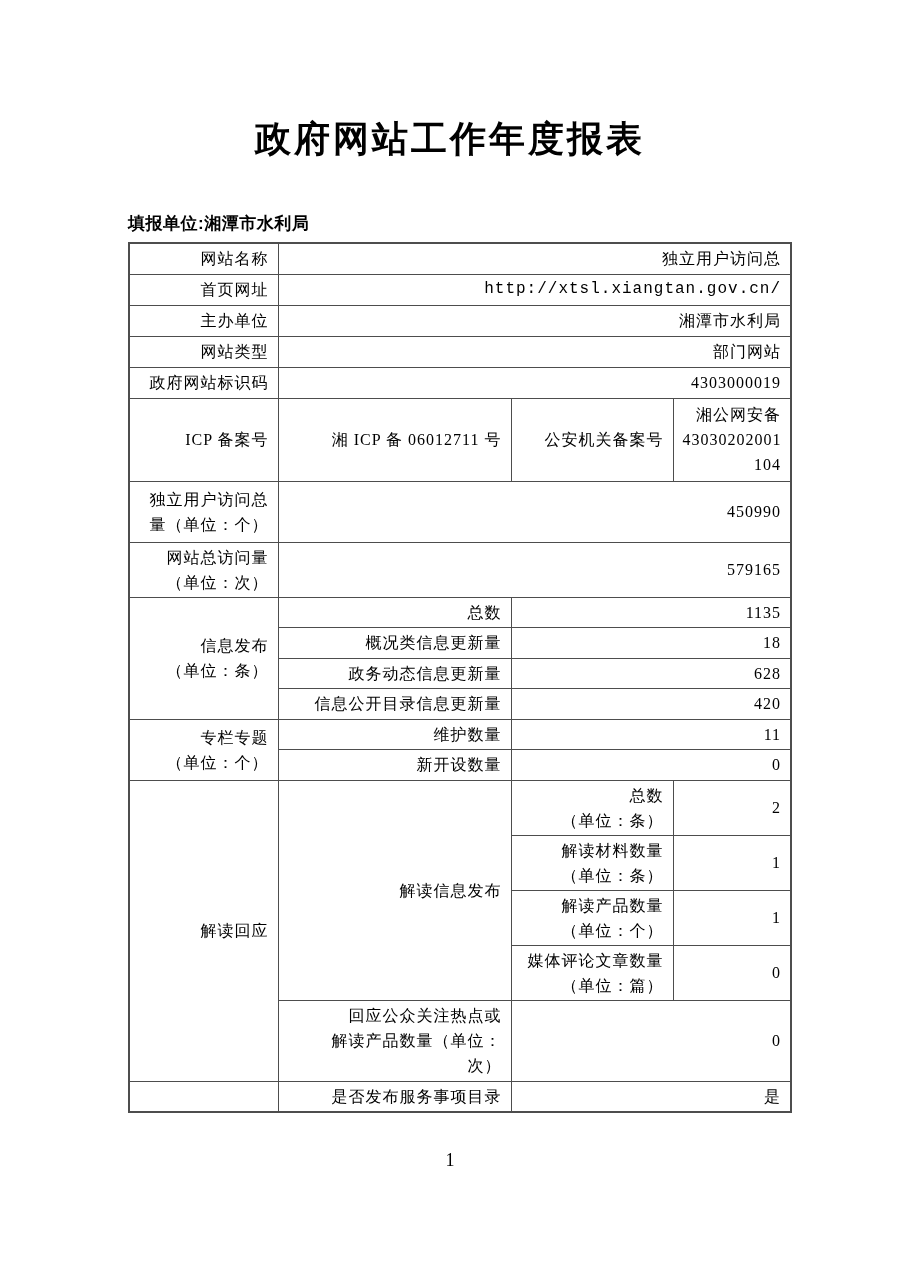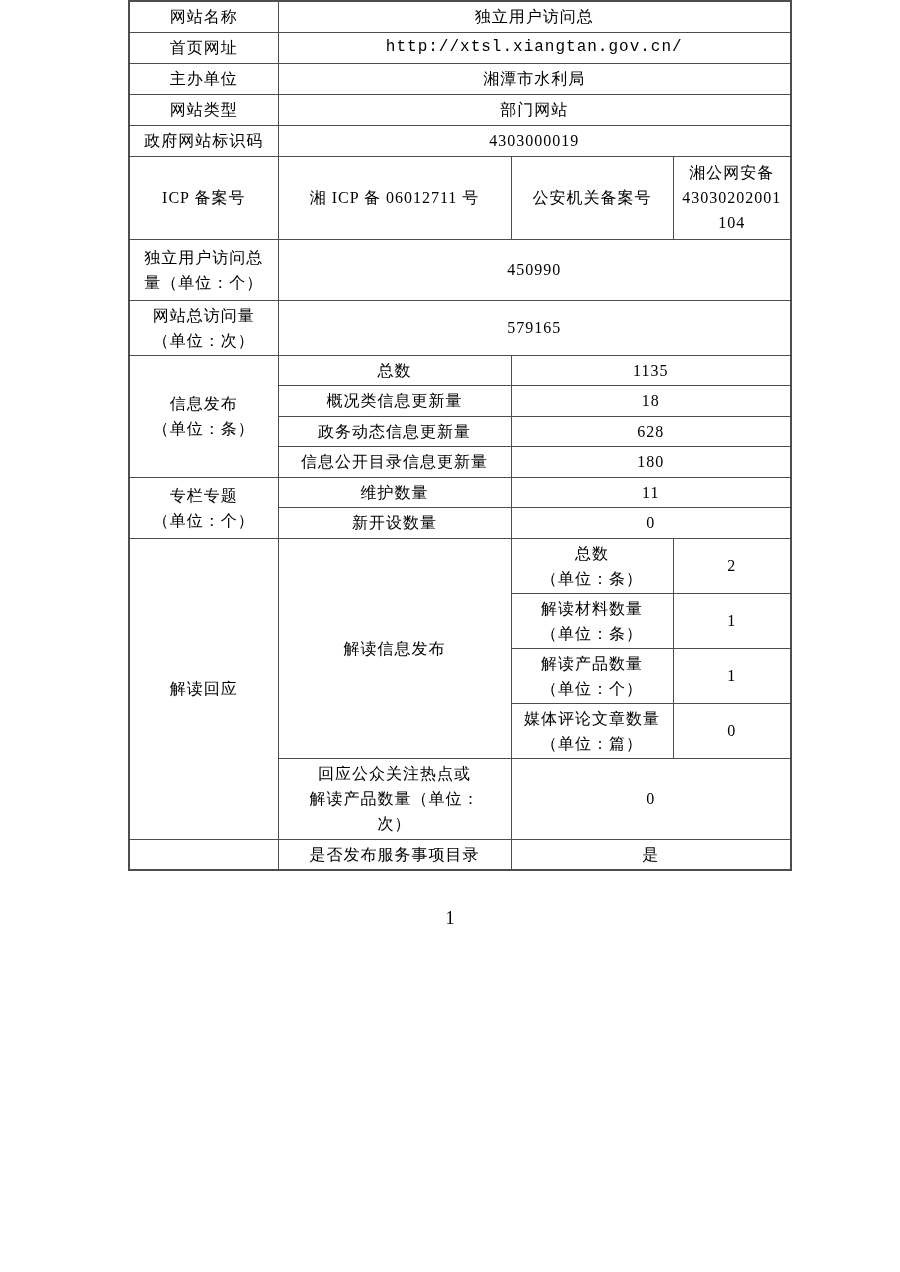--- a/index.html
+++ b/index.html
@@ -21,36 +21,38 @@
     font-family:"Liberation Sans","DejaVu Sans",sans-serif;
     font-weight:bold;font-size:17px;letter-spacing:0.5px;
   }
   table.report{
     margin-left:128px;width:662px;
     border-collapse:collapse;table-layout:fixed;
     border:2px solid #4d4d4d;
   }
   table.report td{
     border:1px solid #4d4d4d;
-    text-align:center;vertical-align:middle;
+    text-align:right;vertical-align:middle;
     font-size:16px;line-height:25px;letter-spacing:1px;
-    padding:2px 1px;overflow:hidden;
+    padding:2px 9px;overflow:hidden;
   }
   col.ca{width:149px;} col.cb{width:233px;} col.cc{width:162px;} col.cd{width:118px;}
   tr.h30{height:30px;} tr.h31{height:31px;} tr.h50{height:50px;margin-left:48px;}
   tr.h52{height:52px;} tr.h61{height:61px;margin-left:6px;} tr.h81{height:81px;} tr.h83{height:83px;}
   .ml{white-space:pre-line;}
   .mono{font-family:"Liberation Mono","DejaVu Sans Mono",monospace;letter-spacing:0;font-size:16px;}
   .pagenum{margin-top:36px;text-align:center;font-size:18px;line-height:22px;}
 </style>
 </head>
 <body>
 
 <div>
 
+  <h1 class="title">政府网站工作年度报表</h1>
+  <div class="unit">填报单位:湘潭市水利局</div>
 
   <table class="report">
     <colgroup>
         <col class="ca">
         <col class="cb">
         <col class="cc">
         <col class="cd">
       </colgroup>
 
     <tbody>
@@ -109,21 +111,21 @@
     <tr class="h31">
       <td>概况类信息更新量</td>
       <td colspan="2">18</td>
     </tr>
     <tr class="h30">
       <td>政务动态信息更新量</td>
       <td colspan="2">628</td>
     </tr>
     <tr class="h31">
       <td>信息公开目录信息更新量</td>
-      <td colspan="2">180</td>
+      <td colspan="2">420</td>
     </tr>
 
     <tr class="h30">
       <td rowspan="2" class="ml">专栏专题
 （单位：个）</td>
       <td>维护数量</td>
       <td colspan="2">11</td>
     </tr>
     <tr class="h31">
       <td>新开设数量</td>

